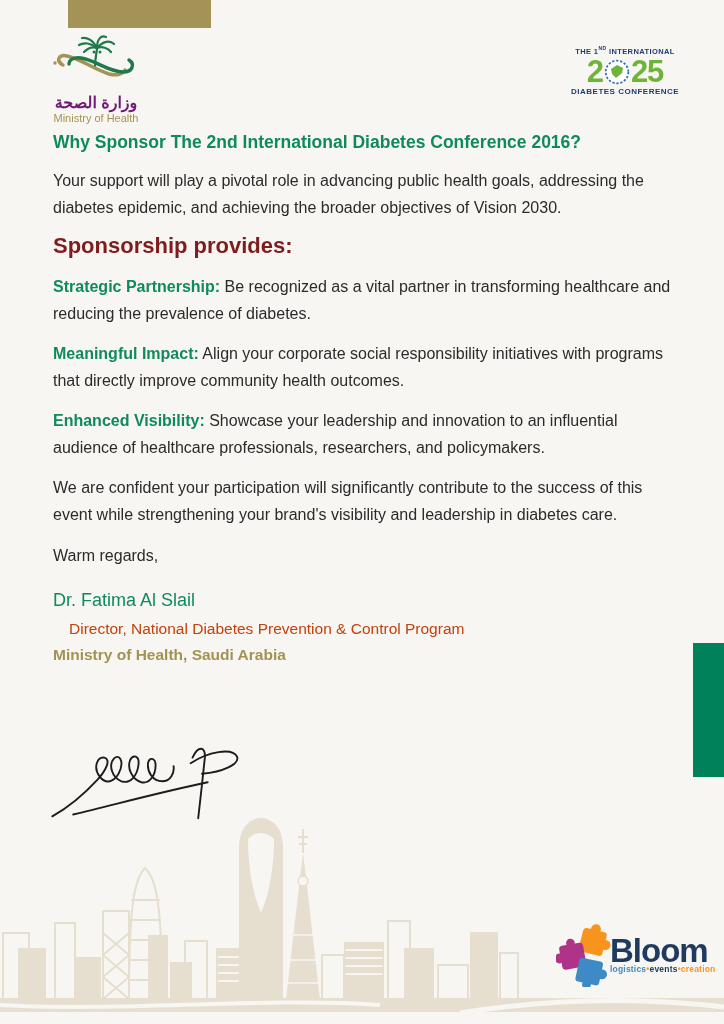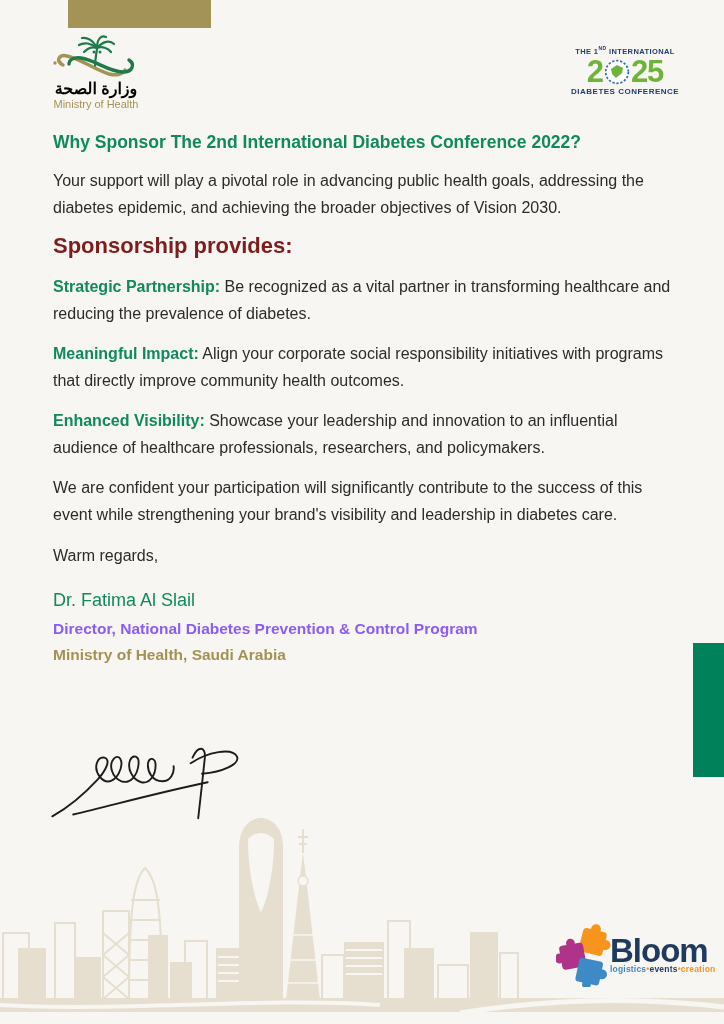--- a/index.html
+++ b/index.html
@@ -7,41 +7,41 @@
   .page{
     position:relative;width:724px;height:1024px;margin:0 auto;
     background:#f8f6f2;overflow:hidden;
     font-family:"Liberation Sans",sans-serif;
   }
   
   .top-bar{position:absolute;left:68px;top:0;width:143px;height:28px;background:#a49356;}
   
   .moh-logo{position:absolute;left:42px;top:34px;width:108px;text-align:center;}
   .moh-logo svg{display:block;margin:0 auto;}
-  .moh-arabic{direction:rtl;color:#000000;font-weight:bold;font-size:16px;line-height:17px;margin-top:0;}
+  .moh-arabic{direction:rtl;color:#701a75;font-weight:bold;font-size:16px;line-height:17px;margin-top:14px;}
   .moh-english{color:#a49356;font-size:11px;line-height:13px;margin-top:1px;}
   
   .conf-logo{position:absolute;left:571px;top:45px;width:108px;text-align:center;color:#1d3e6d;}
   .conf-top{font-size:7.5px;font-weight:bold;letter-spacing:.4px;white-space:nowrap;}
   .conf-top sup{font-size:5px;}
   .conf-year{display:flex;align-items:center;justify-content:center;gap:1px;margin:2px 0 1px 0;}
   .conf-digit{color:#6fb43a;font-weight:bold;font-size:31px;line-height:28px;letter-spacing:-1px;}
   .conf-badge{display:inline-block;width:26px;height:26px;}
   .conf-bottom{font-size:8px;font-weight:bold;letter-spacing:.5px;white-space:nowrap;}
   
   .content{position:absolute;left:53px;top:130px;width:625px;color:#2b2b2b;}
   .content h1{margin:0;font-size:17.5px;line-height:24px;color:#0f8a5c;font-weight:bold;}
   .content p{margin:0;font-size:16px;line-height:27px;}
   .content p.gap{margin-top:13px;}
   .subhead{margin:13px 0 0 0;font-size:22px;line-height:24px;color:#7f1d1d;font-weight:bold;}
   .lead{font-weight:bold;color:#0f8a5c;}
   .first-point{margin-top:15px !important;}
   .signoff{margin-top:14px !important;}
   .signer-name{margin-top:19px;font-size:18px;line-height:24px;font-weight:normal;color:#0f8a5c;}
-  .signer-title{margin-top:4px;font-size:15.5px;line-height:26px;font-weight:bold;color:#8b5cf6;}
+  .signer-title{margin-top:4px;font-size:15.5px;line-height:26px;font-weight:normal;color:#c2410c;margin-left:16px;}
   .signer-org{font-size:15.5px;line-height:26px;font-weight:bold;color:#a29254;}
   
   .signature{position:absolute;left:48px;top:733px;}
   
   .side-bar{position:absolute;left:693px;top:643px;width:31px;height:134px;background:#00815a;}
   
   .skyline{position:absolute;left:0;top:815px;}
   
   .bloom{position:absolute;left:556px;top:921px;display:flex;align-items:center;}
   .bloom-text{margin-left:-8px;}
@@ -90,21 +90,21 @@
           <circle cx="13" cy="13" r="11.3" fill="#ffffff" stroke="#2f6eb3" stroke-width="1.7" stroke-dasharray="2.3,1.7"></circle>
           <path d="M7,10 L13,6 L19,9 L18,14 L12,19 L8,15 Z" fill="#6fb43a"></path>
         </svg>
       </span>
       <span class="conf-digit">25</span>
     </div>
     <div class="conf-bottom">DIABETES CONFERENCE</div>
   </div>
 
   <div class="content">
-    <h1>Why Sponsor The 2nd International Diabetes Conference 2022?</h1>
+    <h1>Why Sponsor The 2nd International Diabetes Conference 2016?</h1>
     <p class="gap">Your support will play a pivotal role in advancing public health goals, addressing the diabetes epidemic, and achieving the broader objectives of Vision 2030.</p>
     <h2 class="subhead">Sponsorship provides:</h2>
 
     <p class="gap first-point"><span class="lead">Strategic Partnership:</span><span> Be recognized as a vital partner in transforming healthcare and reducing the prevalence of diabetes.</span></p>
     <p class="gap"><span class="lead">Meaningful Impact:</span><span> Align your corporate social responsibility initiatives with programs that directly improve community health outcomes.</span></p>
     <p class="gap"><span class="lead">Enhanced Visibility:</span><span> Showcase your leadership and innovation to an influential audience of healthcare professionals, researchers, and policymakers.</span></p>
 
     <p class="gap">We are confident your participation will significantly contribute to the success of this event while strengthening your brand's visibility and leadership in diabetes care.</p>
 
     <p class="signoff">Warm regards,</p>

